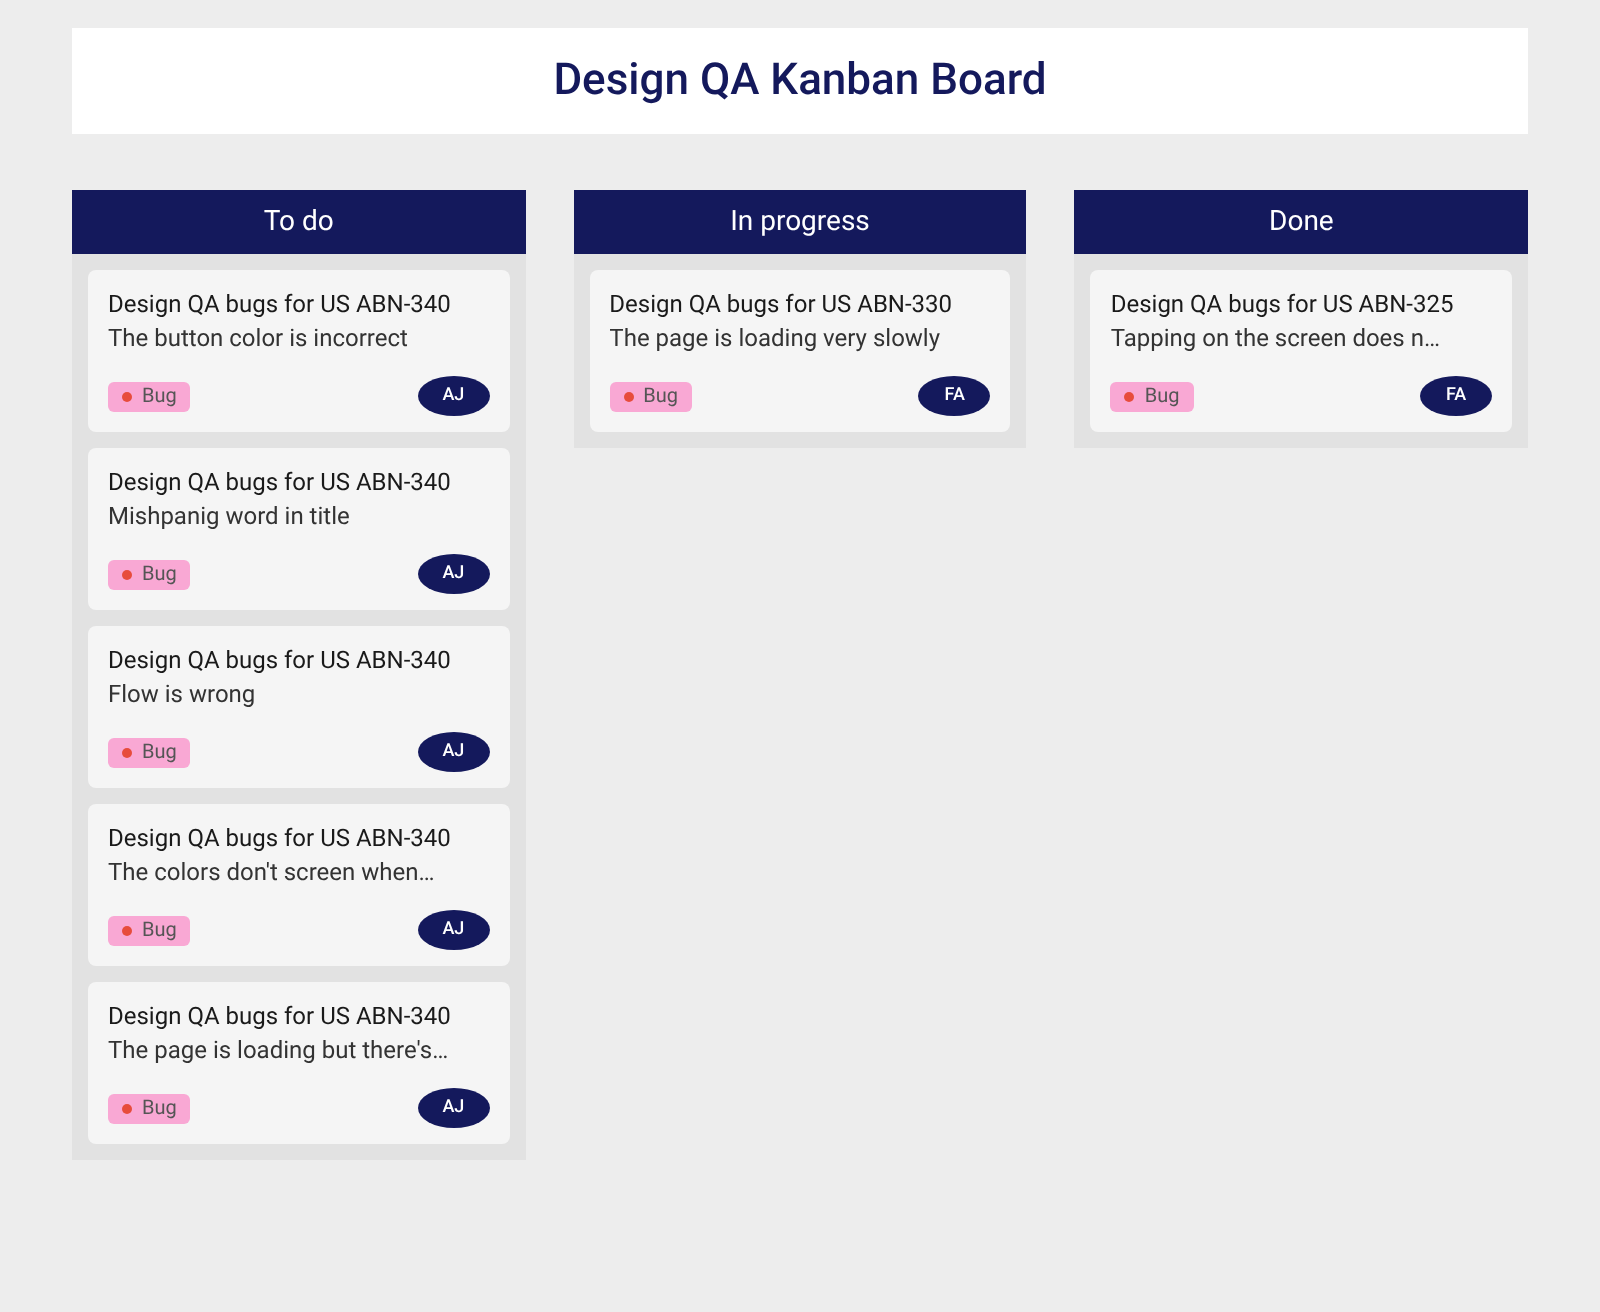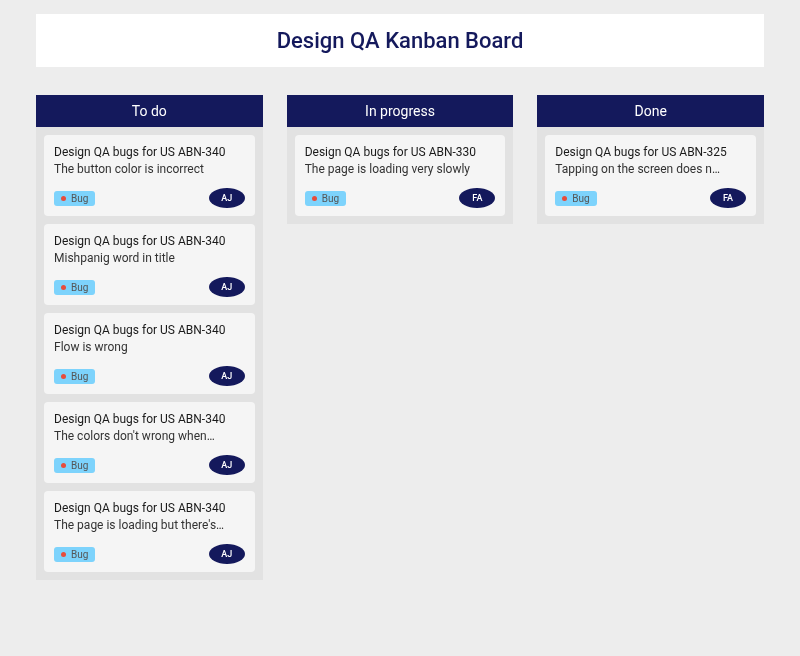--- a/index.html
+++ b/index.html
@@ -65,21 +65,21 @@
       overflow: hidden;
       text-overflow: ellipsis;
       margin-bottom: 12px;
     }
     .card-footer {
       display: flex;
       align-items: center;
       justify-content: space-between;
     }
     .tag {
-      background: #7dd3fc;
+      background: #f9a8d4;
       border-radius: 3px;
       padding: 2px 7px;
       display: inline-flex;
       align-items: center;
       gap: 5px;
       font-size: 10px;
       color: #555;
     }
     .dot {
       width: 5px;
@@ -141,21 +141,21 @@
         <div class="card-footer">
           <span class="tag">
               <span class="dot"></span>
               <span>Bug</span>
             </span>
           <span class="avatar">AJ</span>
         </div>
       </div>
       <div class="card">
         <div class="card-title">Design QA bugs for US ABN-340</div>
-        <div class="card-desc">The colors don't wrong when…</div>
+        <div class="card-desc">The colors don't screen when…</div>
         <div class="card-footer">
           <span class="tag">
               <span class="dot"></span>
               <span>Bug</span>
             </span>
           <span class="avatar">AJ</span>
         </div>
       </div>
       <div class="card">
         <div class="card-title">Design QA bugs for US ABN-340</div>

